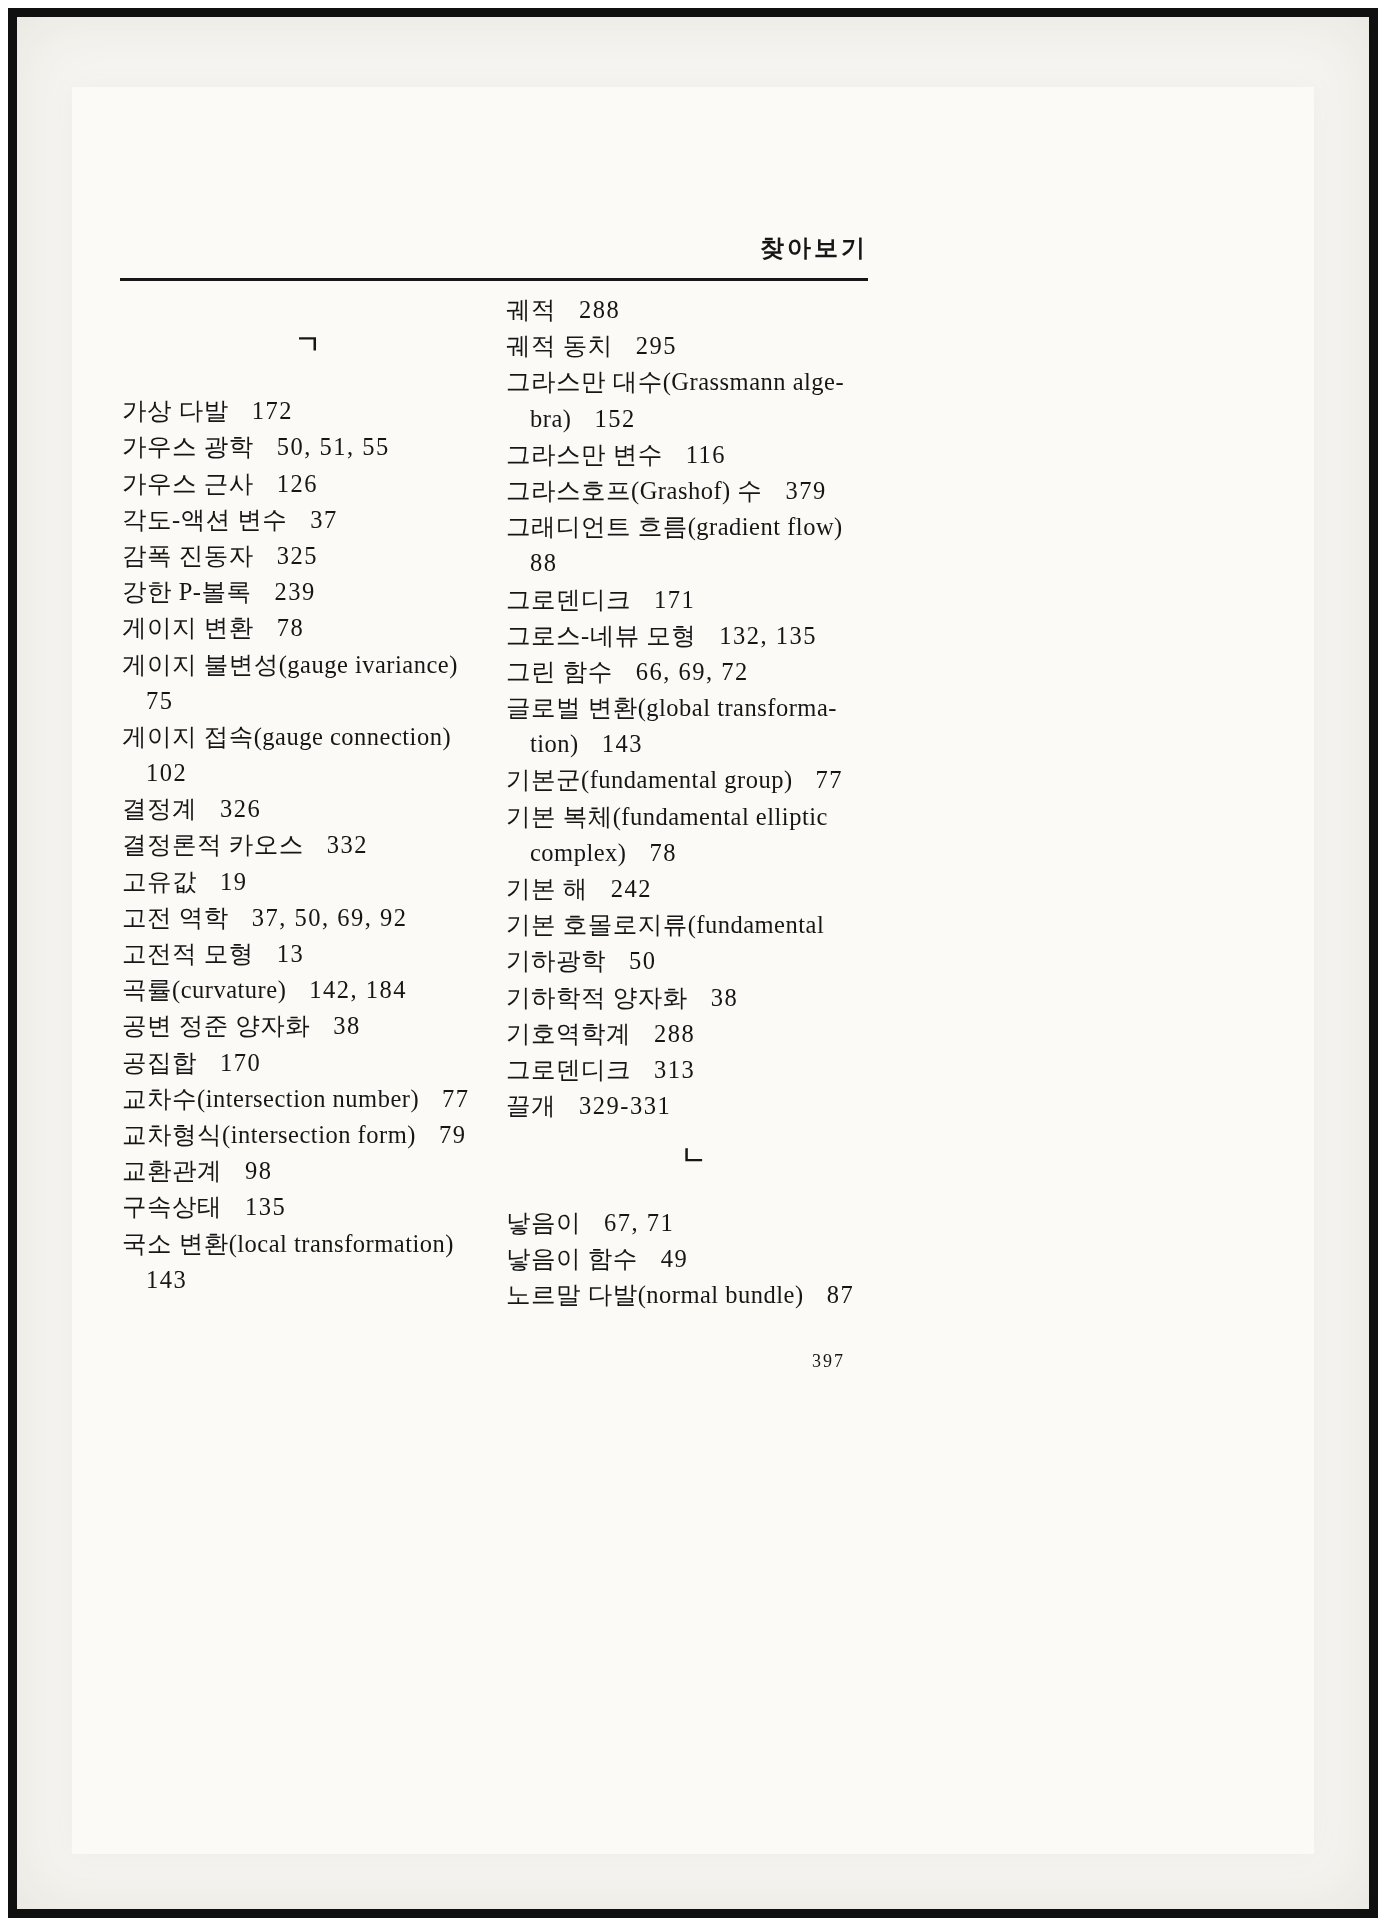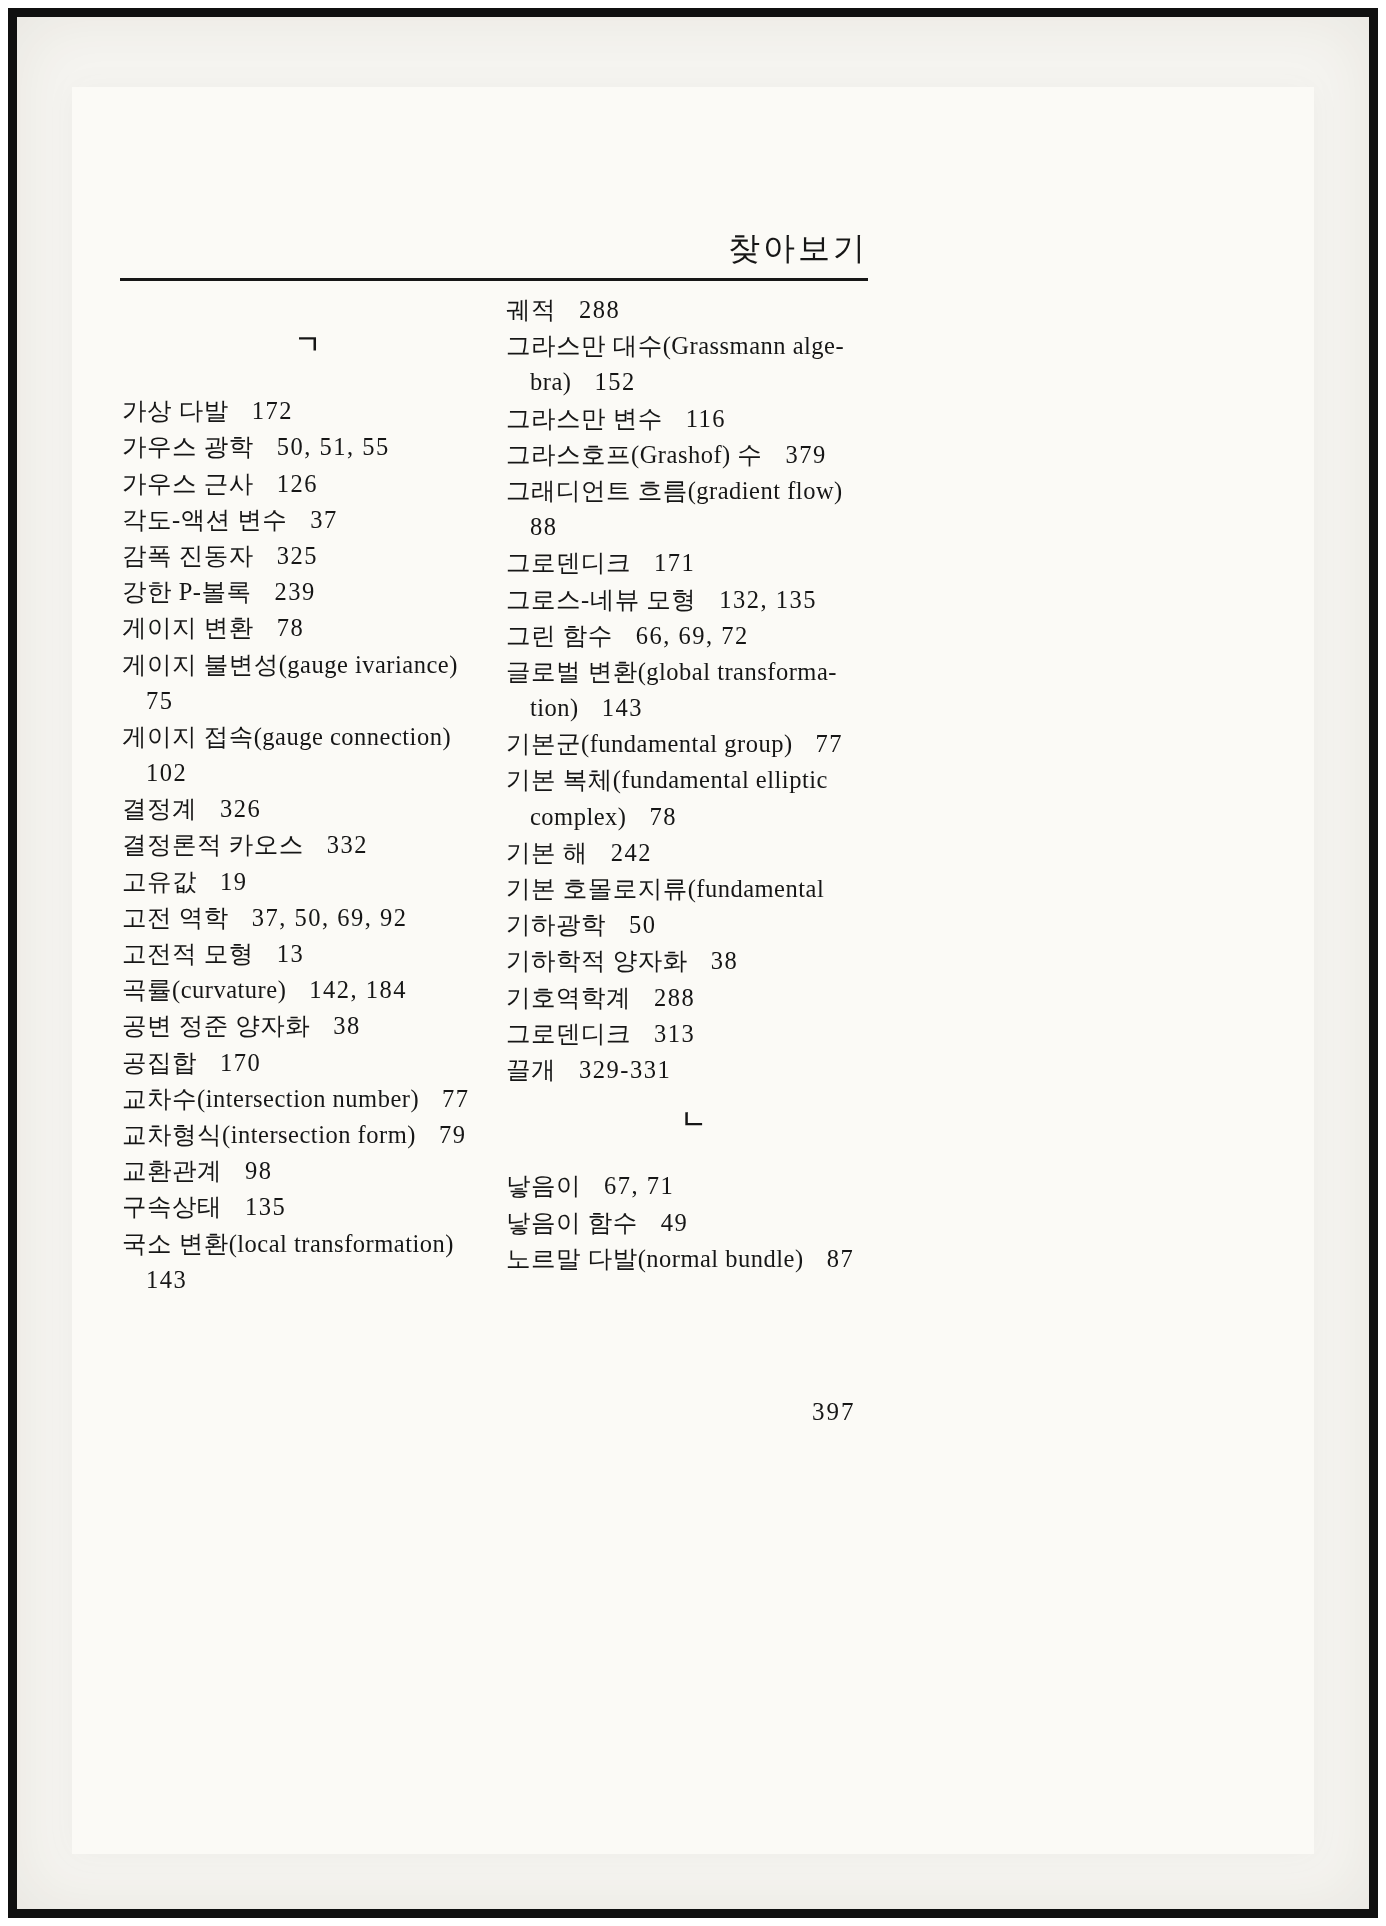--- a/index.html
+++ b/index.html
@@ -30,22 +30,22 @@
     bottom: 55px;
     background: #fbfaf6;
     box-shadow: 0 0 30px rgba(0,0,0,0.04);
   }
   .index-header {
     position: absolute;
     left: 520px;
     top: 231px;
     width: 348px;
     text-align: right;
-    font-size: 32px;
-    font-weight: normal;
+    font-size: 24px;
+    font-weight: bold;
     letter-spacing: 3px;
     line-height: 34px;
     white-space: nowrap;
   }
   .header-rule {
     position: absolute;
     left: 120px;
     top: 278px;
     width: 748px;
     height: 3px;
@@ -70,22 +70,22 @@
   }
   .line.cont { padding-left: 24px; }
   .line.gap { height: 30px; }
   .line.gap_small { height: 14px; }
   .term { letter-spacing: 0.5px; }
   .pages { letter-spacing: 1.5px; }
   .pages.gapped { margin-left: 23px; }
   .page-number {
     position: absolute;
     left: 812px;
-    top: 1398px;
-    font-size: 25px;
+    top: 1351px;
+    font-size: 18px;
     letter-spacing: 2px;
     font-variant-numeric: oldstyle-nums;
   }
 </style>
 </head>
 <body>
 
 <div class="scan-frame">
   <div class="page-surface"></div>
 </div>
@@ -120,20 +120,21 @@
     <div class="line entry"><span class="term">공집합</span><span class="pages gapped">170</span></div>
     <div class="line entry"><span class="term">교차수(intersection number)</span><span class="pages gapped">77</span></div>
     <div class="line entry"><span class="term">교차형식(intersection form)</span><span class="pages gapped">79</span></div>
     <div class="line entry"><span class="term">교환관계</span><span class="pages gapped">98</span></div>
     <div class="line entry"><span class="term">구속상태</span><span class="pages gapped">135</span></div>
     <div class="line entry"><span class="term">국소 변환(local transformation)</span></div>
     <div class="line cont"><span class="pages">143</span></div>
   </div>
 <div class="col col-right">
     <div class="line entry"><span class="term">궤적</span><span class="pages gapped">288</span></div>
+    <div class="line entry"><span class="term">궤적 동치</span><span class="pages gapped">295</span></div>
     <div class="line entry"><span class="term">그라스만 대수(Grassmann alge-</span></div>
     <div class="line cont"><span class="term">bra)</span><span class="pages gapped">152</span></div>
     <div class="line entry"><span class="term">그라스만 변수</span><span class="pages gapped">116</span></div>
     <div class="line entry"><span class="term">그라스호프(Grashof) 수</span><span class="pages gapped">379</span></div>
     <div class="line entry"><span class="term">그래디언트 흐름(gradient flow)</span></div>
     <div class="line cont"><span class="pages">88</span></div>
     <div class="line entry"><span class="term">그로덴디크</span><span class="pages gapped">171</span></div>
     <div class="line entry"><span class="term">그로스-네뷰 모형</span><span class="pages gapped">132, 135</span></div>
     <div class="line entry"><span class="term">그린 함수</span><span class="pages gapped">66, 69, 72</span></div>
     <div class="line entry"><span class="term">글로벌 변환(global transforma-</span></div>

